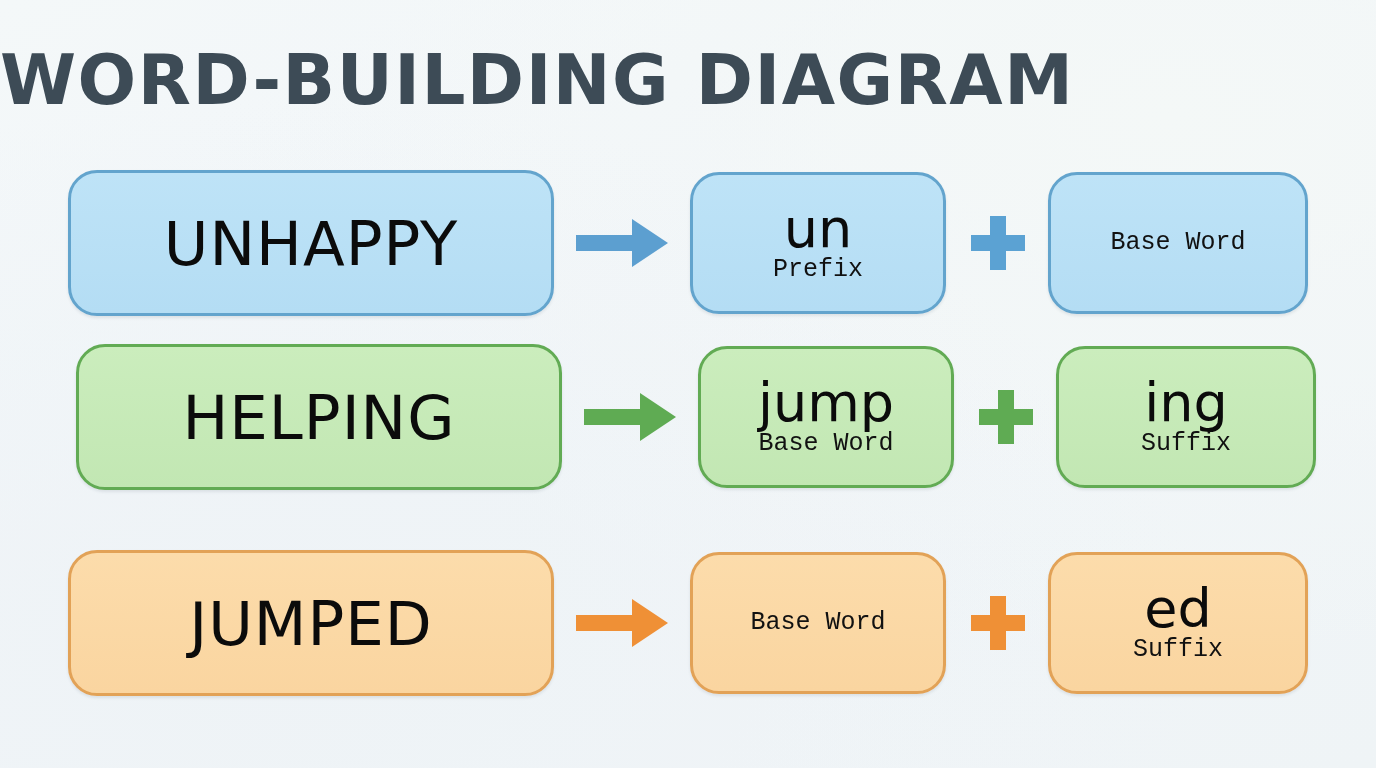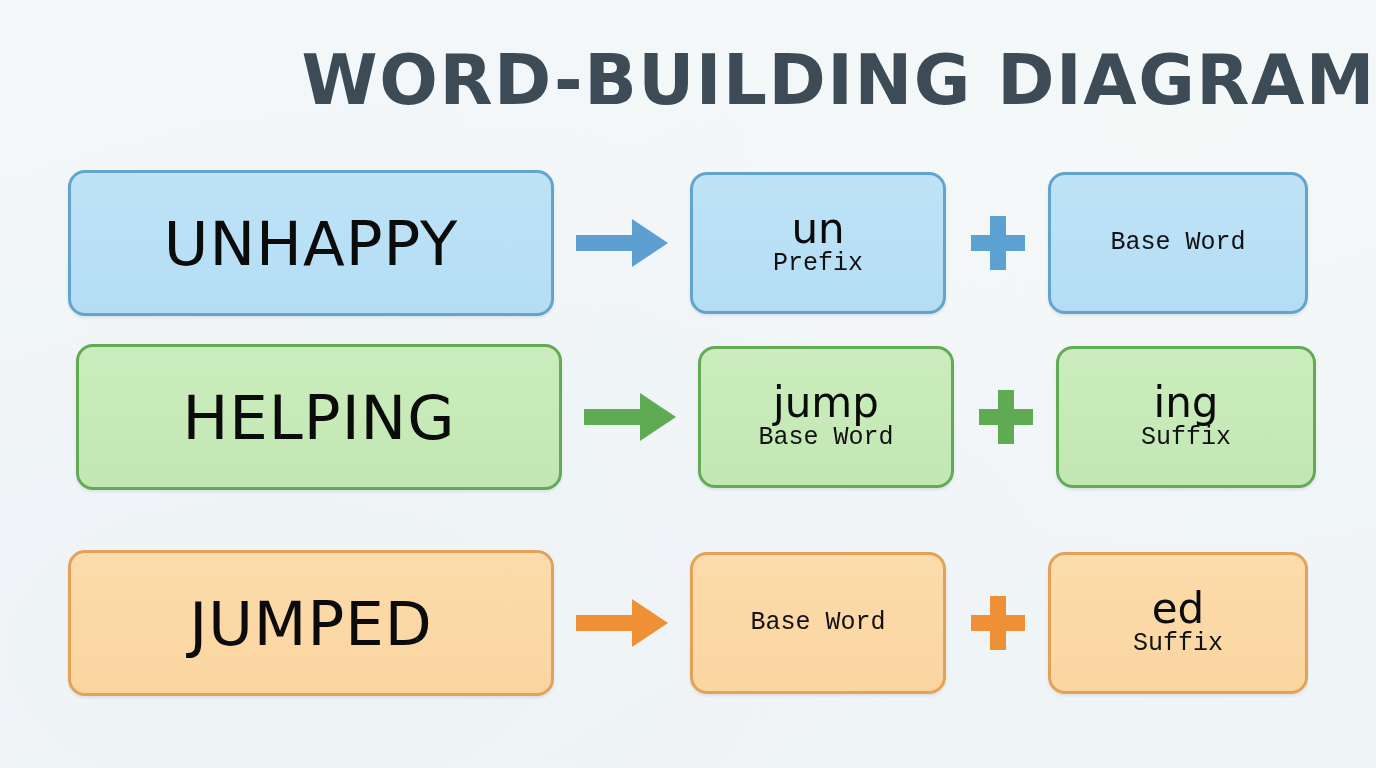--- a/index.html
+++ b/index.html
@@ -24,21 +24,21 @@
     width: 1376px;
     height: 768px;
   }
 
   
   .title {
     position: absolute;
     top: 46px;
     left: 0;
     width: 1376px;
-    text-align: right;
+    text-align: left;
     font-family: "DejaVu Sans", "Liberation Sans", sans-serif;
     font-size: 69px;
     font-weight: 700;
     letter-spacing: 1.5px;
     color: #3d4b56;
     line-height: 1;
     white-space: nowrap;
   }
 
   
@@ -49,21 +49,21 @@
     height: 150px;
   }
   .row-0 { top: 166px; }
   .row-1 { top: 340px; margin-left: 8px; }
   .row-2 { top: 546px; padding-left: 6px; }
 
   
   .box {
     position: absolute;
     box-sizing: border-box;
-    border-radius: 17px;
+    border-radius: 29px;
     border-style: solid;
     border-width: 3px;
     display: flex;
     flex-direction: column;
     align-items: center;
     justify-content: center;
     box-shadow: 0 2px 3px rgba(40,60,80,0.10);
   }
 
   .box-whole {
@@ -84,21 +84,21 @@
   .box-part {
     top: 6px;
     height: 142px;
     justify-content: center;
     padding-bottom: 2px;
   }
   .box-part-a { left: 690px; width: 256px; }
   .box-part-b { left: 1048px; width: 260px; }
 
   .box-part .word-main {
-    font-size: 42px;
+    font-size: 54px;
     font-weight: 400;
     color: #0b0b0b;
     line-height: 1.0;
     margin-bottom: 1px;
   }
   .box-part .word-role {
     font-size: 25px;
     font-weight: 400;
     color: #111111;
     line-height: 1;

